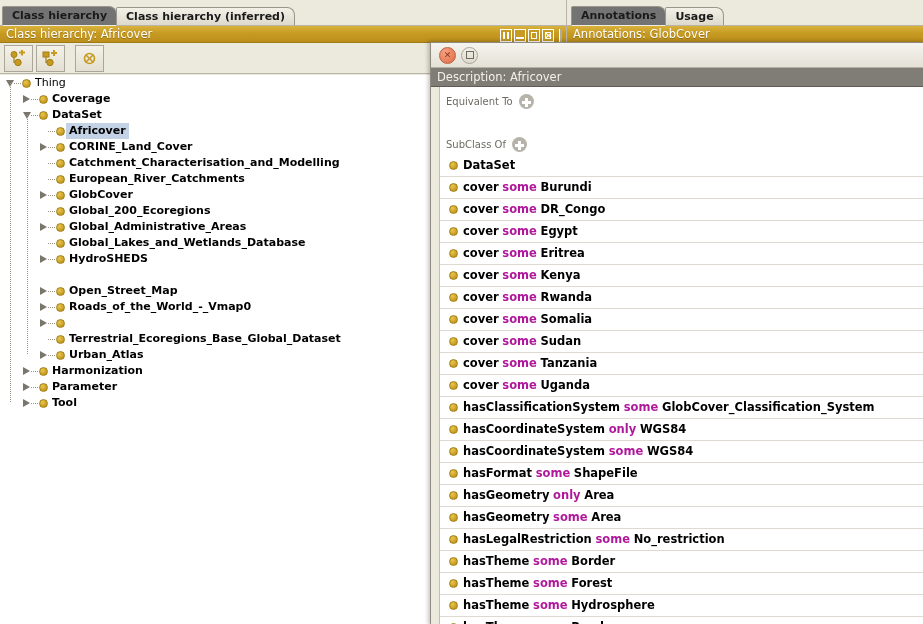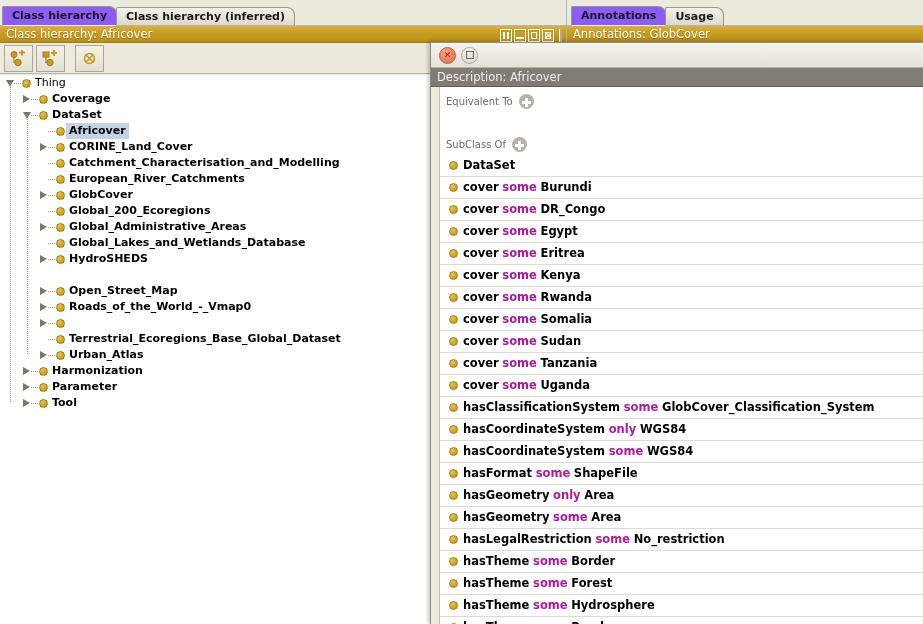--- a/index.html
+++ b/index.html
@@ -16,21 +16,21 @@
   .tabstrip{position:absolute;height:22px;display:flex;align-items:flex-end;}
   .tab{
     height:18px;line-height:18px;padding:0 9px;
     font-size:11px;font-weight:bold;color:#1a1a1a;
     border:1px solid #9a968c;border-bottom:none;
     border-radius:2px 8px 0 0;margin-right:-1px;
     background:linear-gradient(to bottom,#f3f0e7,#dcd8cb);
     position:relative;top:0;
   }
   .tab.sel{
-    background:#8b5cf6;border-bottom:1px solid #efece2;
+    background:#737373;border-bottom:1px solid #efece2;
     z-index:3;
   }
 
   
   #left-panel{position:absolute;left:0;top:0;width:566px;height:624px;background:#ece9dd;}
   #left-tabs{left:2px;top:4px;}
   #left-panel-body{
     position:absolute;left:0;top:25px;width:566px;height:599px;
     border-top:1px solid #b8b4a7;background:#ece9dd;
   }

